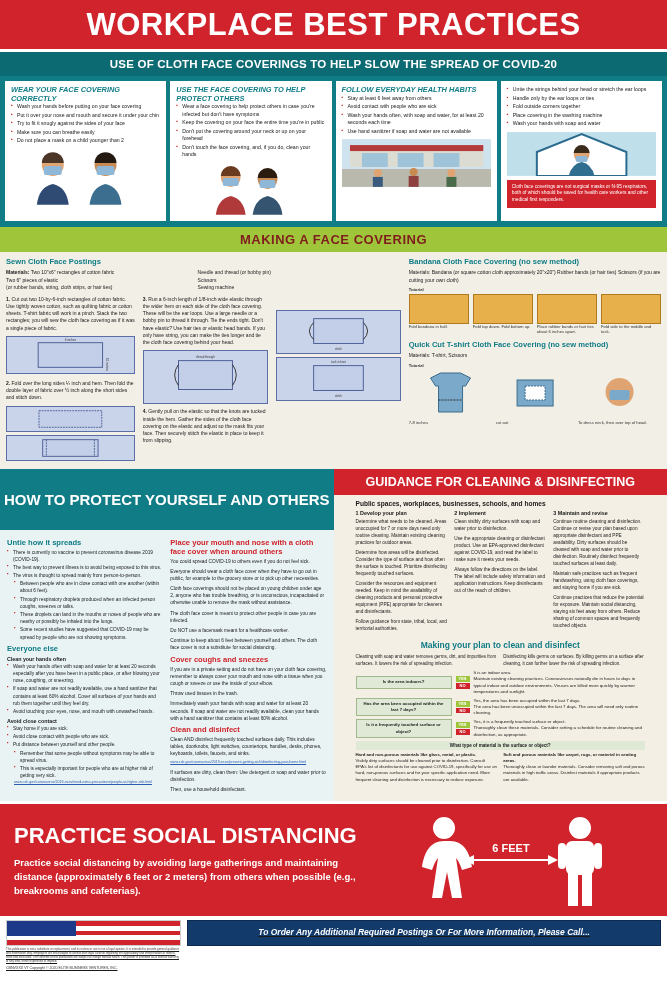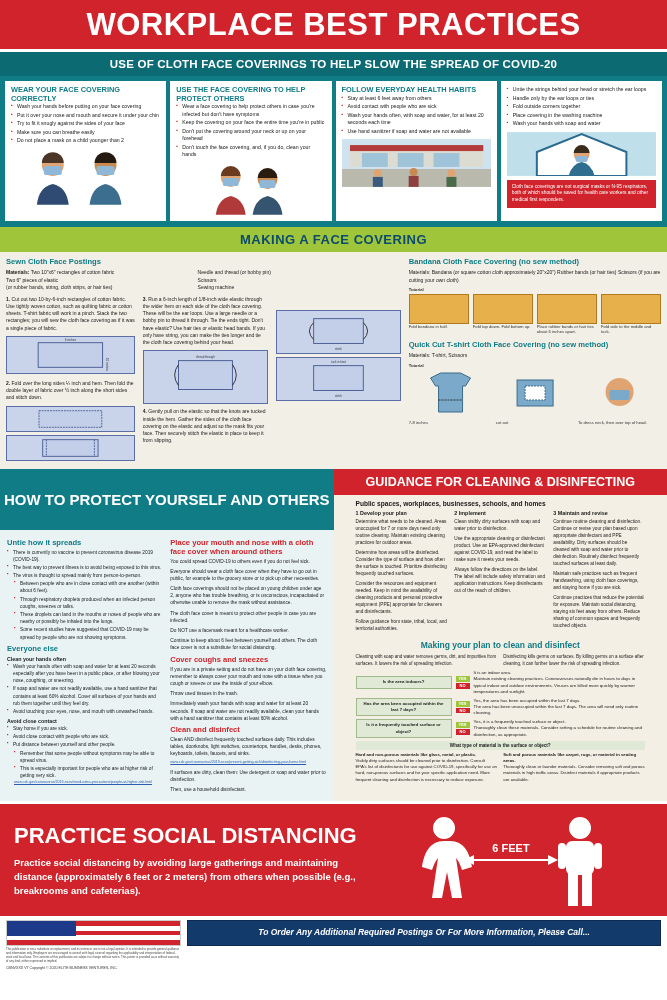--- a/index.html
+++ b/index.html
@@ -50,20 +50,21 @@
     position: relative;
     min-height: 140px;
   }
   .card h3 {
     color: #107c86;
     font-size: 7.4px;
     font-weight: bold;
     line-height: 1.15;
     margin-bottom: 0;
     text-transform: uppercase;
+    font-style: italic;
   }
   .card ul { list-style: none; }
   .card li {
     font-size: 5.2px;
     line-height: 1.45;
     padding-left: 6px;
     position: relative;
     margin-bottom: 1px;
   }
   .card li:before {
@@ -74,21 +75,21 @@
   .illus { margin-top: 4px; }
   .note-red {
     background: #d0232b; color: #fff;
     font-size: 4.8px; line-height: 1.4;
     padding: 4px 5px; margin-top: 4px;
   }
 
   
   .sec-making { background: #f1efe6; }
   .sec-making .sec-head {
-    background: #9fc63b; color: #0c4a6e;
+    background: #9fc63b; color: #7f1d1d;
     text-align: center; font-weight: bold;
     font-size: 13px; padding: 5px 0; letter-spacing: .5px;
   }
   .making-body { display: flex; padding: 5px 6px; gap: 8px; }
   .mk-left { width: 61%; }
   .mk-right { width: 39%; }
   .mk-title {
     color: #107c86; font-weight: bold; font-size: 7.6px; margin-bottom: 3px;
   }
   .mk-sub { font-size: 5px; line-height: 1.5; }
@@ -169,21 +170,21 @@
     background: #d0232b; color: #fff;
     padding: 10px 14px; display: flex; align-items: center;
     border-top: 3px solid #fff;
   }
   .social-left { width: 56%; }
   .social-left h2 { font-size: 22px; font-weight: bold; margin-bottom: 7px; }
   .social-left p { font-size: 9.5px; font-weight: bold; line-height: 1.5; }
   .social-right { width: 44%; display: flex; align-items: center; justify-content: center; gap: 4px; position: relative; }
 
   
-  .footer { display: flex; background: #fff; padding: 4px 6px 6px; gap: 6px; align-items: flex-start; }
+  .footer { display: flex; background: #fff; padding: 4px 6px 6px; gap: 6px; align-items: flex-start; text-decoration: underline; }
   .foot-left { width: 27%; }
   .flag {
     height: 26px; background: linear-gradient(to bottom,#d0232b 0 20%,#fff 20% 40%,#d0232b 40% 60%,#fff 60% 80%,#d0232b 80% 100%);
     position: relative; border: 1px solid #ccc;
   }
   .flag:before {
     content: ""; position: absolute; left: 0; top: 0; width: 40%; height: 60%;
     background: #1d3a8a;
   }
   .disclaimer { font-size: 2.9px; line-height: 1.35; color: #444; margin-top: 2px; }

